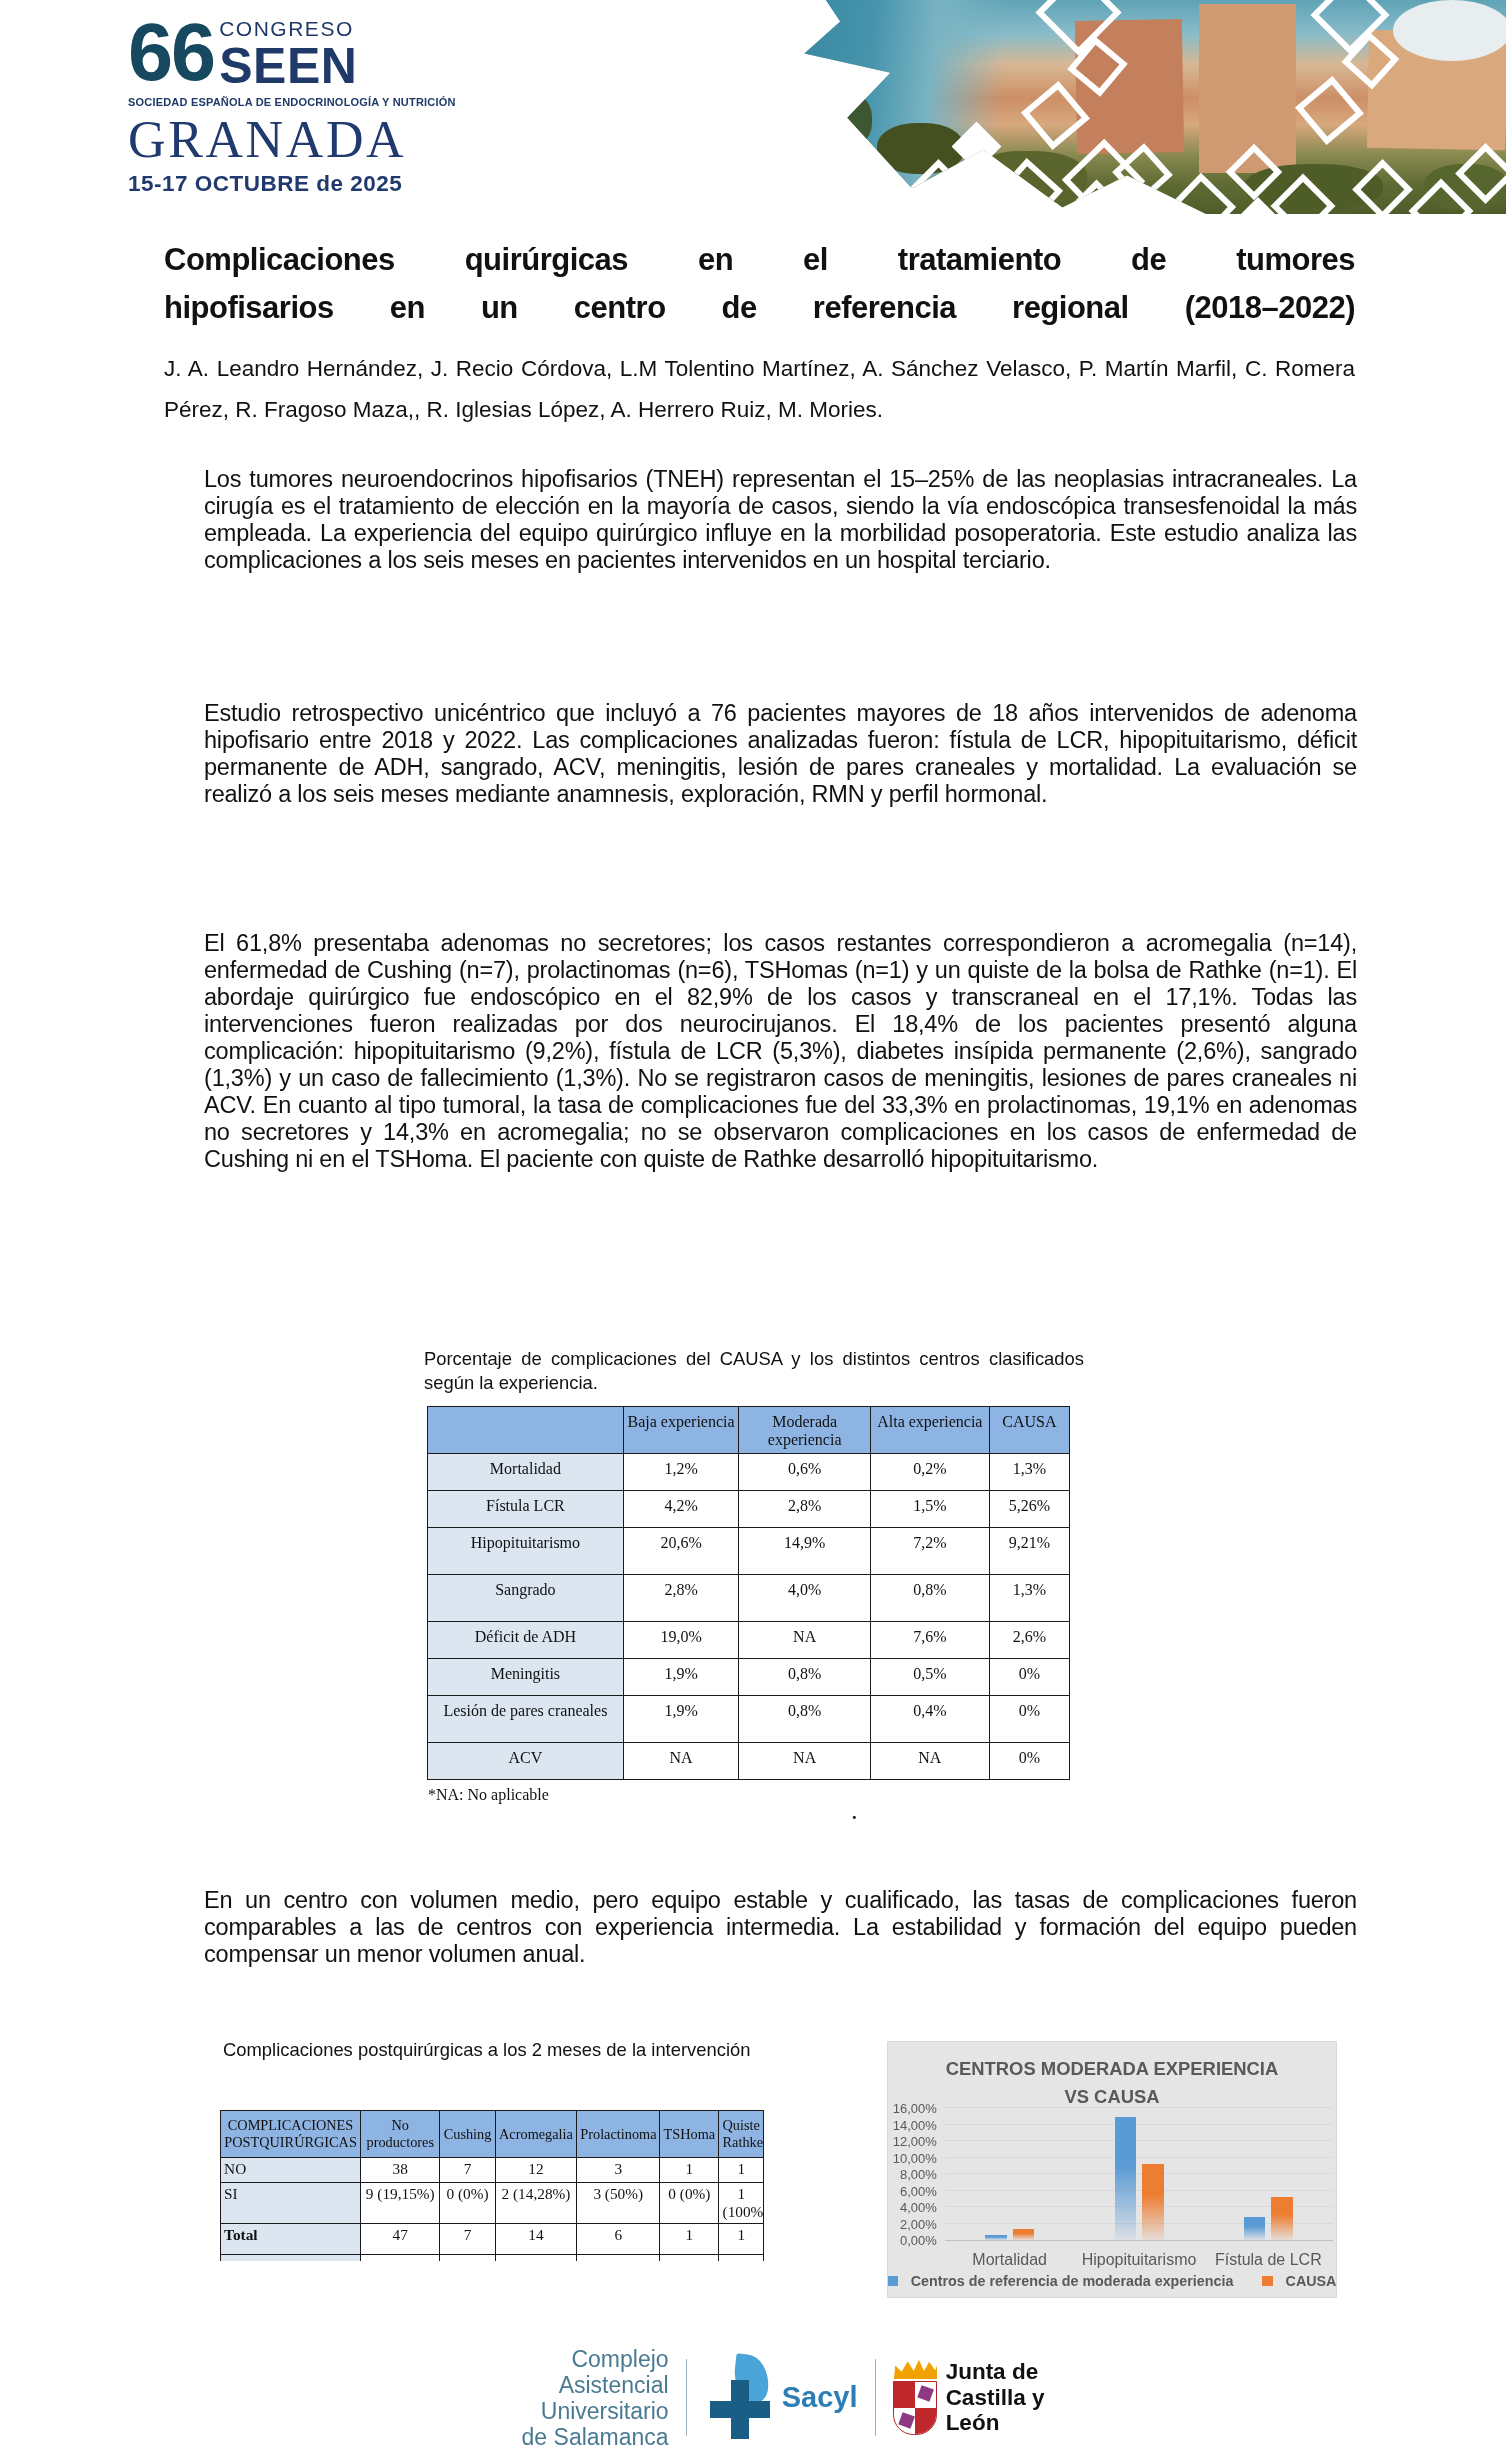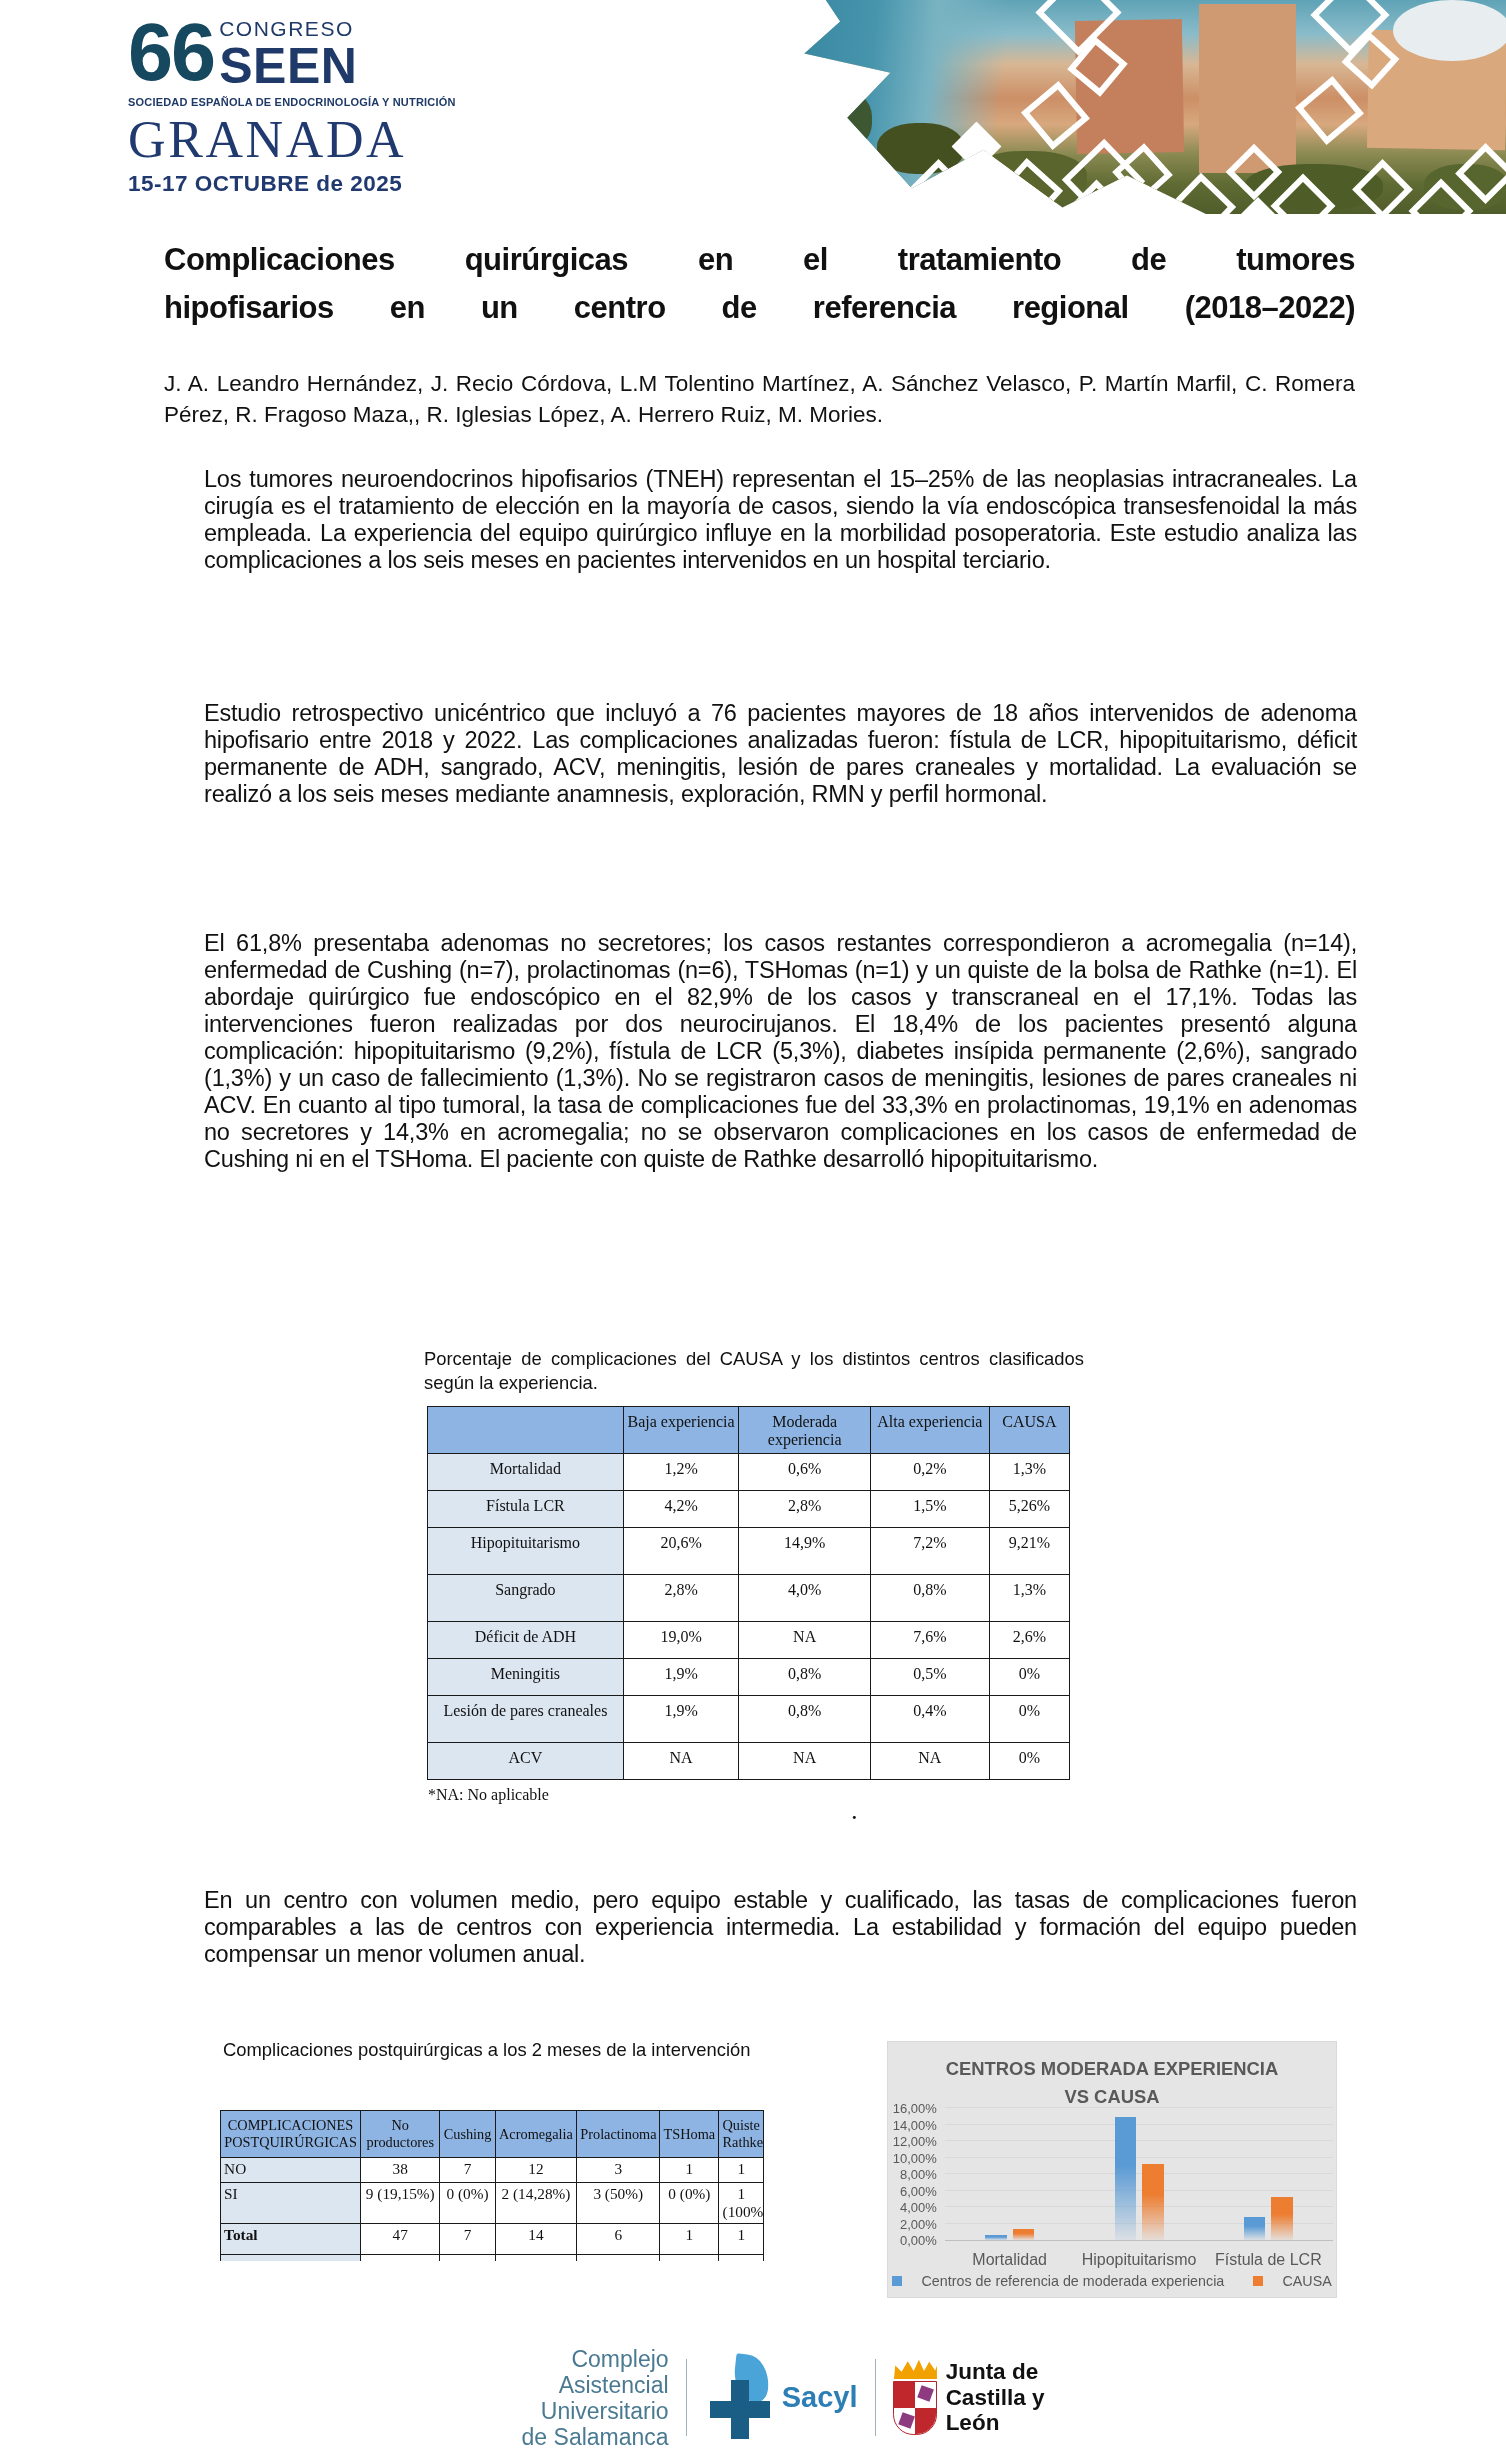--- a/index.html
+++ b/index.html
@@ -29,21 +29,21 @@
     clip-path: polygon(5% 0, 100% 0, 100% 100%, 58% 100%, 47% 82%, 38% 97%, 27% 70%, 17% 88%, 8% 55%, 14% 34%, 2% 25%, 7% 10%);
   }
   .collage div { position:absolute; }
   .sq { border:6.6px solid #fff; background:transparent; }
   .sqf { background:#fff; }
 
   
   .title-block { position:absolute; left:164px; top:236px; width:1191px; }
   .title-line { font-size:31px; font-weight:700; letter-spacing:-0.5px; line-height:48px;
     text-align:justify; text-align-last:justify; color:#111; }
-  .authors { position:absolute; left:164px; top:368px; width:1191px; font-size:22.5px; line-height:31px;
+  .authors { position:absolute; left:164px; top:348px; width:1191px; font-size:22.5px; line-height:41px;
     text-align:justify; color:#111; }
   .para { position:absolute; left:204px; width:1153px; font-size:23.5px; line-height:27px;
     letter-spacing:-0.2px; text-align:justify; color:#111; }
   .p-intro   { top:466px; }
   .p-methods { top:700px; }
   .p-results { top:930px; }
   .p-conclusion { top:1887px; }
 
   
   .t1caption { position:absolute; left:424px; top:1347px; width:660px; font-size:18.4px; line-height:23.5px;
@@ -77,21 +77,21 @@
   .chart { position:absolute; left:887px; top:2041px; width:450px; height:257px; background:#e5e5e5;
     border:1px solid #D9D9D9; }
   .chart-title { margin:13.3px auto 0 auto; max-width:337px; text-align:center; font-size:18.4px; font-weight:700;
     color:#595959; line-height:28px; letter-spacing:0px; }
   .plot { position:absolute; left:57px; top:66px; width:388px; height:133px; border-bottom:1.3px solid #BFBFBF; }
   .gridline { position:absolute; left:0; width:100%; height:0.8px; background:#D9D9D9; }
   .ylab { position:absolute; right:calc(100% + 8.2px); transform:translateY(50%); font-size:13px; color:#595959; white-space:nowrap; }
   .bar { position:absolute; bottom:0; width:21.5px; }
   .xlab { position:absolute; top:calc(100% + 11.2px); transform:translateX(-50%); font-size:16px; color:#595959; white-space:nowrap; }
   .legend { position:absolute; left:0; right:0; top:231px; display:flex; justify-content:center; gap:29px; align-items:center; }
-  .legend-item { display:flex; align-items:center; gap:19px; font-size:14.3px; color:#595959; white-space:nowrap; }
+  .legend-item { display:flex; align-items:center; gap:13px; font-size:14.3px; color:#595959; white-space:nowrap;font-weight:bold; }
   .swatch { width:10.2px; height:10.2px; }
 
   
   .footer { position:absolute; left:478px; top:2350px; width:583px; height:95px;
     display:flex; align-items:center; justify-content:center; gap:17.4px; background:#fff; }
   .sala-text { width:240px; text-align:right; font-size:23px; line-height:26px; color:#4A7A92; }
   .vdiv { width:1.5px; height:77px; background:#9DB4C0; }
   .sacyl { display:flex; align-items:center; gap:5.1px; }
   .sacyl-icon { position:relative; width:72px; height:86px; }
   .sacyl-icon div { position:absolute; }

